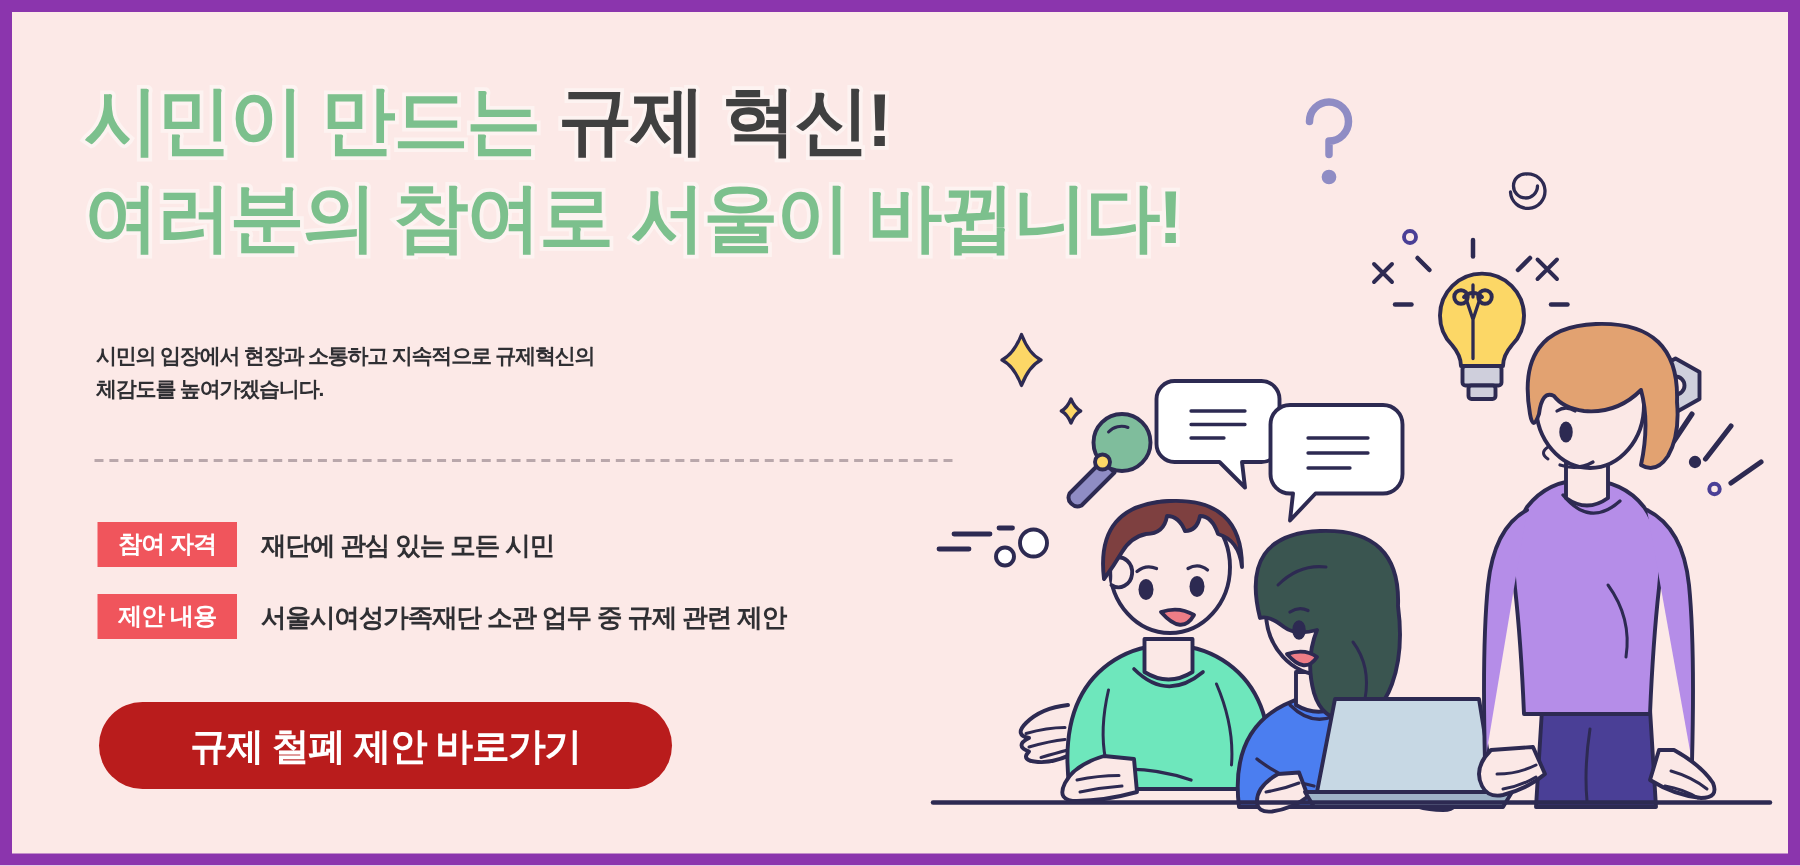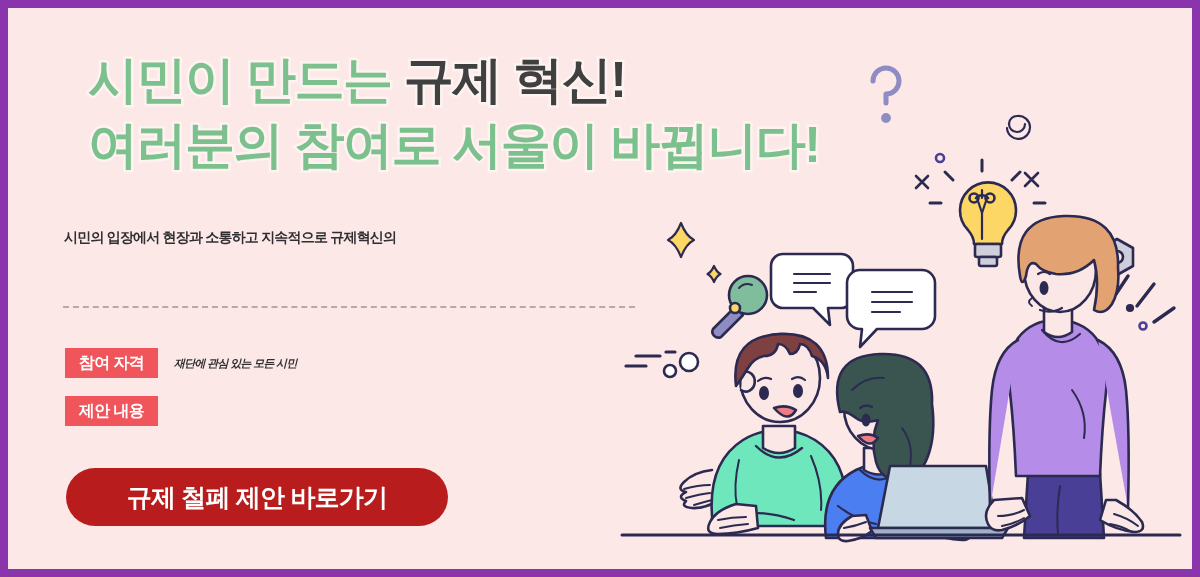--- a/index.html
+++ b/index.html
@@ -41,21 +41,20 @@
     font-weight: 900;
     line-height: 1.30;
     letter-spacing: -1.5px;
     white-space: nowrap;
   }
   .headline .line { display: block; }
   .hl-green {
     color: #7cc08d;
     -webkit-text-stroke: 5px #fdf3f1;
     paint-order: stroke fill;
-    margin-left: 32px;
   }
   .hl-red {
     color: #404040;
     -webkit-text-stroke: 5px #fdf3f1;
     paint-order: stroke fill;
   }
 
   
   .subtitle {
     position: absolute;
@@ -101,26 +100,25 @@
     color: #ffffff;
     font-size: 16px;
     font-weight: 800;
     letter-spacing: -0.6px;
     display: flex;
     align-items: center;
     justify-content: center;
   }
   .info-text {
     margin-left: 16px;
-    font-size: 11px;
+    font-size: 17px;
     font-weight: 700;
     color: #2f2f33;
     letter-spacing: -0.7px;
     white-space: nowrap;
-    font-style: italic;
   }
 
   
   .cta-button {
     position: absolute;
     left: 58px;
     top: 460px;
     width: 382px;
     height: 58px;
     background: #b91c1c;
@@ -151,31 +149,33 @@
 <div class="banner">
   <div class="banner-inner">
 
     <div class="headline">
       <span class="line"><span class="hl-green">시민이 만드는 </span><span class="hl-red">규제 혁신!</span></span>
       <span class="line hl-green">여러분의 참여로 서울이 바뀝니다!</span>
     </div>
 
     <div class="subtitle">
       <span class="line">시민의 입장에서 현장과 소통하고 지속적으로 규제혁신의</span>
+      <span class="line">체감도를 높여가겠습니다.</span>
     </div>
 
     <div class="divider"></div>
 
     <div class="info-rows">
       <div class="info-row">
         <span class="info-badge">참여 자격</span>
         <span class="info-text">재단에 관심 있는 모든 시민</span>
       </div>
       <div class="info-row">
         <span class="info-badge">제안 내용</span>
+        <span class="info-text">서울시여성가족재단 소관 업무 중 규제 관련 제안</span>
       </div>
     </div>
 
     <button class="cta-button">규제 철폐 제안 바로가기</button>
 
     <div class="illustration">
       <svg viewBox="0 0 584 561" xmlns="http://www.w3.org/2000/svg">
         <g fill="none" stroke="#2d2a52" stroke-width="2.6" stroke-linecap="round" stroke-linejoin="round">
 
           <g stroke-width="2.2">

